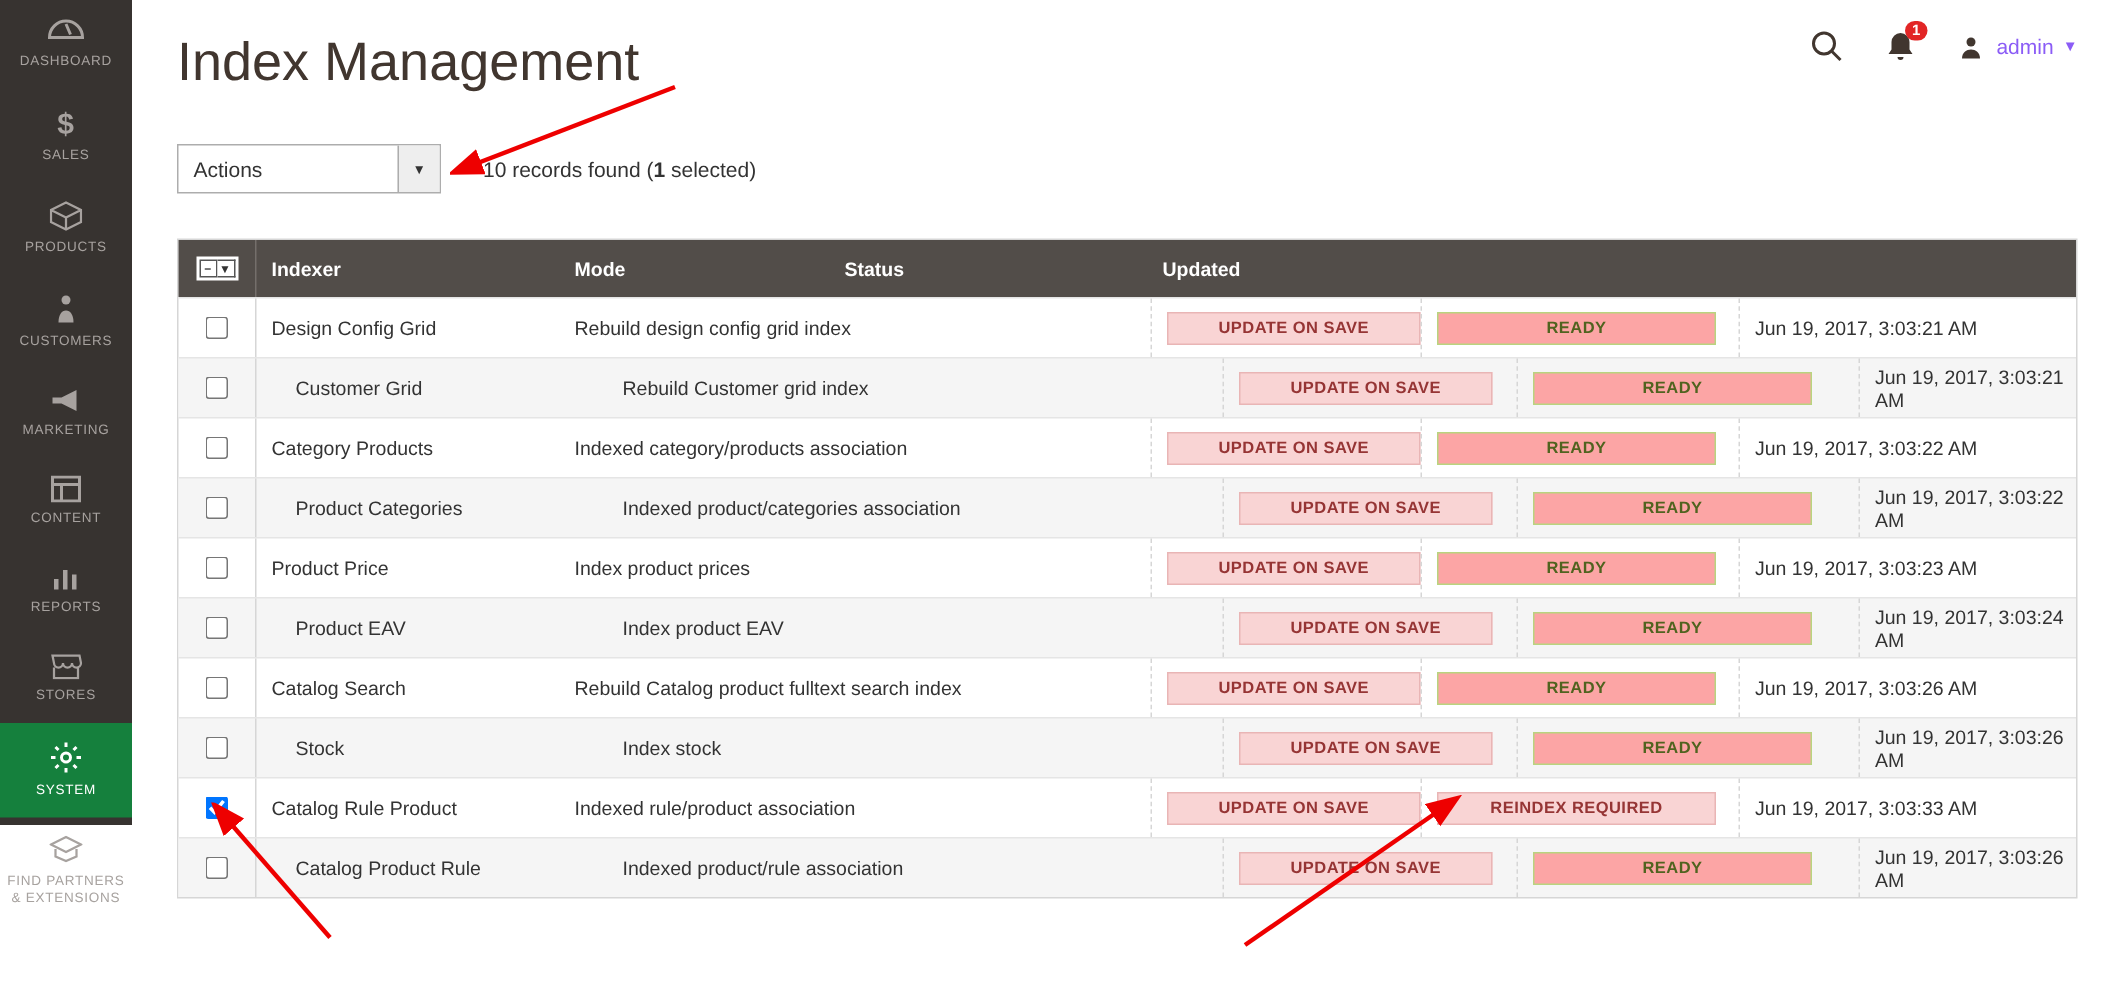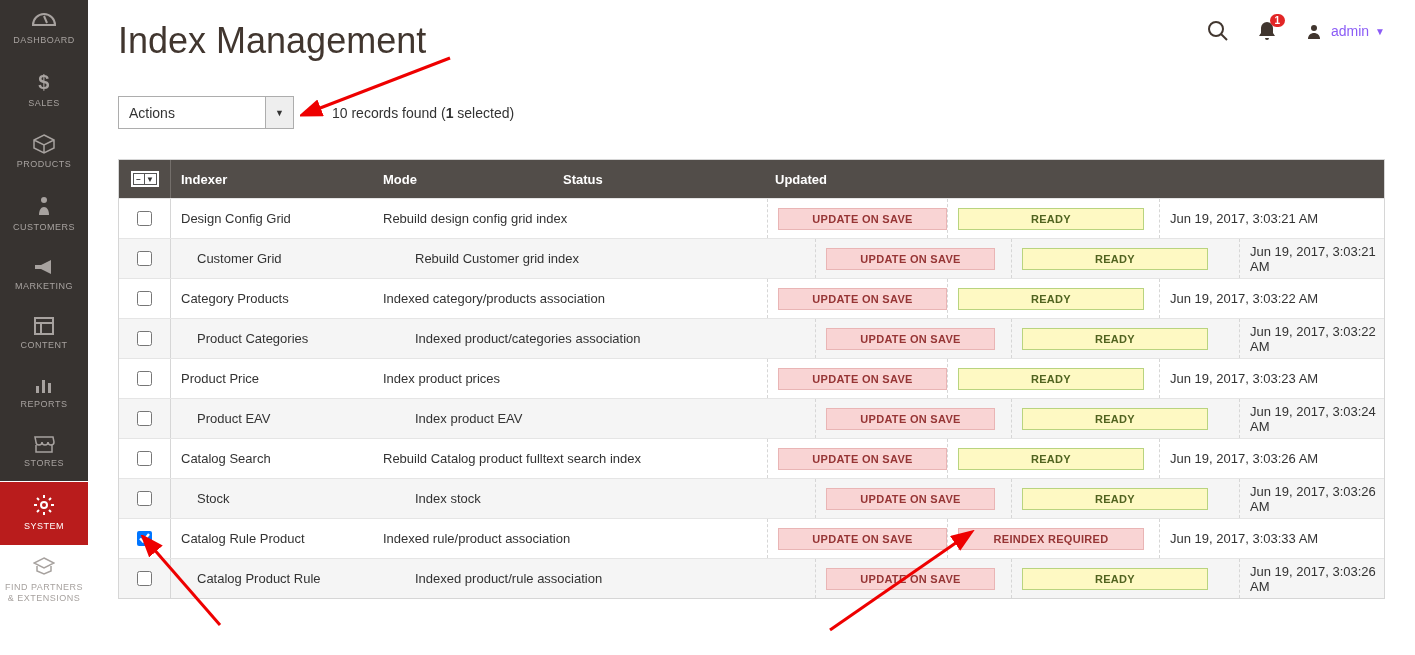--- a/index.html
+++ b/index.html
@@ -1,39 +1,39 @@
 <!DOCTYPE html>
 <html><head>
 <meta charset="utf-8">
 <style>
   * { box-sizing: border-box; margin: 0; padding: 0; }
   html, body { font-family: 'Helvetica Neue', Arial, sans-serif; font-size: 13px; color: #333; background: #fff; }
   body { width: 1415px; height: 655px; overflow: hidden; position: relative; }
 
   
-  .sidebar { position: absolute; top: 0; left: 0; width: 88px; height: 481px; background: #373330; color: #aaa; display: flex; flex-direction: column; align-items: center; }
+  .sidebar { position: absolute; top: 0; left: 0; width: 88px; height: 550px; background: #373330; color: #aaa; display: flex; flex-direction: column; align-items: center; }
   .side-item { width: 100%; text-align: center; padding: 12px 0 14px 0; cursor: pointer; font-size: 9px; letter-spacing: 0.5px; color: #a7a29f; }
-  .side-item.active { background: #b91c1c; color: #fff; }
+  .side-item.active { background: #15803d; color: #fff; }
   .side-item svg { display: block; margin: 0 auto 5px auto; }
   .side-item.small { font-size: 9px; line-height: 11px; }
 
   
   .main { position: absolute; left: 88px; top: 0; right: 0; padding: 20px 30px 0 30px; }
   .page-header { display: flex; justify-content: space-between; align-items: flex-start; }
   .page-title { font-size: 36px; font-weight: 300; color: #41362f; }
   .header-right { display: flex; align-items: center; gap: 28px; }
 
   .search-icon, .bell-icon, .user-label { display: flex; align-items: center; }
   .badge { position: relative; }
   .badge .count { position: absolute; top: -6px; right: -8px; background: #e22626; color: #fff; border-radius: 9px; font-size: 10px; font-weight: bold; padding: 1px 5px; }
   .user-label { font-size: 14px; color: #8b5cf6; cursor: pointer; }
   .user-label .drop { margin-left: 6px; font-size: 10px; }
 
   
-  .actions-row { display: flex; align-items: center; gap: 38px; margin-top: 34px; }
+  .actions-row { display: flex; align-items: center; gap: 28px; margin-top: 34px; }
   .actions-select { display: flex; border: 1px solid #adadad; height: 33px; background: #fff; }
   .actions-select .lbl { width: 146px; padding: 0 10px; display: flex; align-items: center; font-size: 14px; color: #333; }
   .actions-select .btn { width: 28px; border-left: 1px solid #adadad; background: #eee; display: flex; align-items: center; justify-content: center; cursor: pointer; }
   .records-found { font-size: 14px; color: #333; }
 
   
   .grid { margin-top: 30px; border: 1px solid #d6d6d6; }
   .grid-head { display: flex; background: #524d49; color: #fff; font-weight: 600; height: 38px; align-items: center; font-size: 13px; }
   .grid-row { display: flex; height: 40px; align-items: center; border-top: 1px solid #e5e5e5; font-size: 13px; }
   .grid-row.odd { background: #f5f5f5; gap: 16px; }
@@ -41,21 +41,21 @@
   .grid-head .col-check { border-right: 1px solid #746f6b; }
   .col-indexer { width: 202px; padding-left: 10px; }
   .col-desc { width: 394px; padding-left: 10px; }
   .col-mode { width: 180px; padding-left: 10px; }
   .col-status { width: 212px; padding-left: 10px; }
   .col-updated { flex: 1; padding-left: 10px; }
 
   .mode-cell, .status-cell { display: flex; align-items: center; justify-content: flex-start; }
   .tag { display: inline-block; width: 170px; text-align: center; font-weight: 700; font-size: 11px; padding: 4px 0; letter-spacing: 0.3px; }
   .tag.red { background: #f9d4d4; color: #963535; border: 1px solid #e9b5b5; }
-  .tag.green { background: #fef9c3; color: #50631f; border: 1px solid #b9d47f; }
+  .tag.green { background: #fca5a5; color: #50631f; border: 1px solid #b9d47f; }
   .status-cell .tag { width: 186px; }
 
   .col-sep { border-left: 1px dashed #d6d6d6; height: 100%; display: flex; align-items: center; }
   .grid-head .col-sep { border-left: none; }
 
   input[type=checkbox] { width: 15px; height: 15px; cursor: pointer; }
 
   .head-check-wrap { display: flex; align-items: center; gap: 0; background: #fff; padding: 2px; }
   .head-check-wrap .mini { width: 12px; height: 12px; background: #fff; border: 1px solid #555; display: flex; align-items: center; justify-content: center; font-size: 8px; color: #333; cursor: pointer; }
   .head-check-wrap .mini + .mini { border-left: none; }

